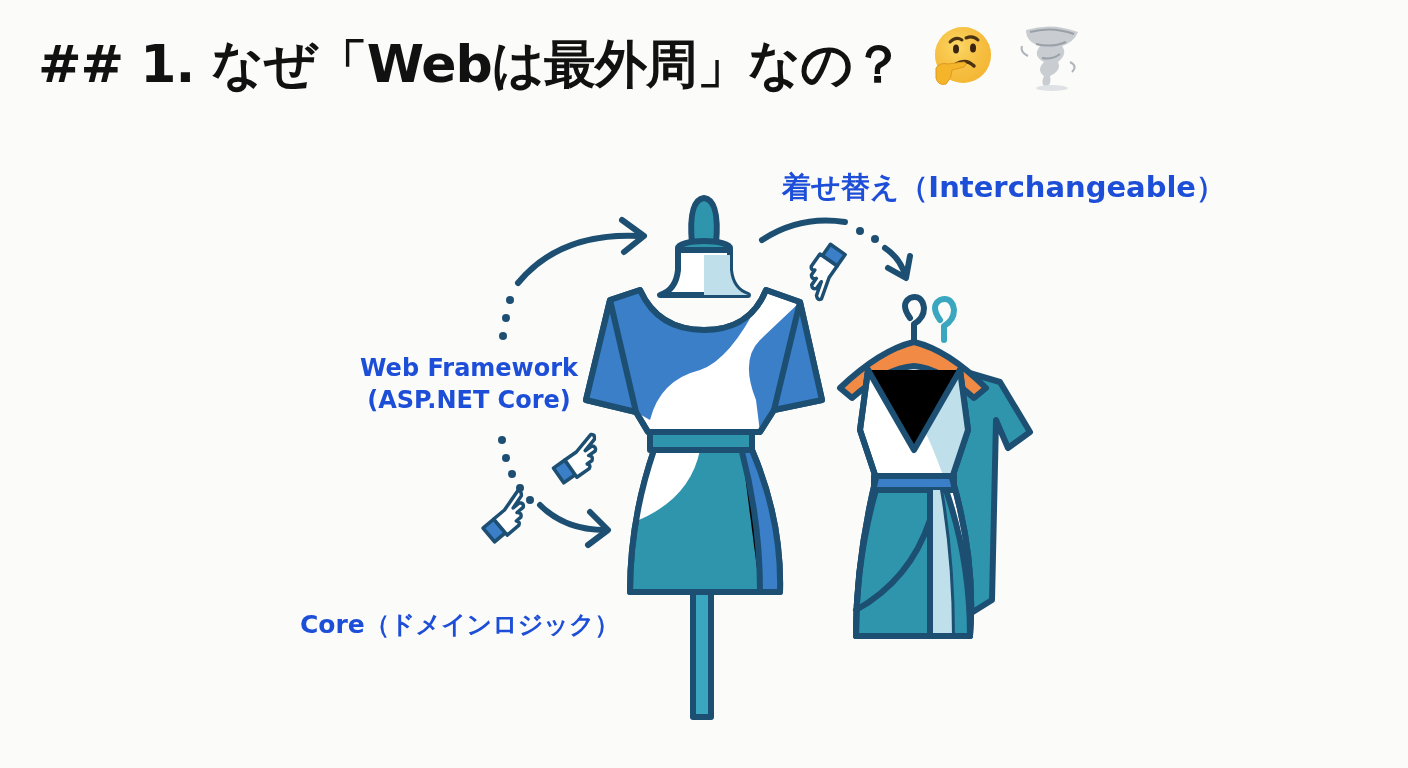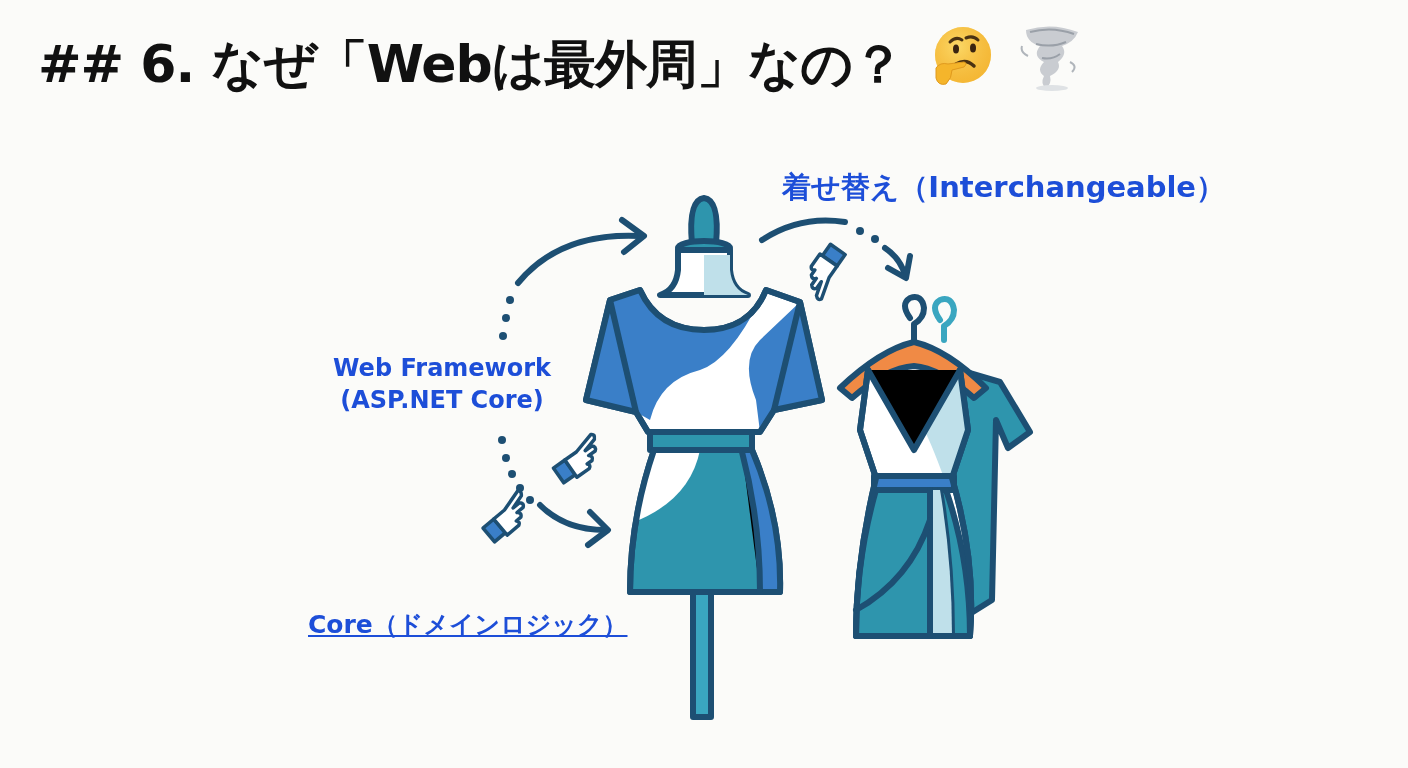--- a/index.html
+++ b/index.html
@@ -3,29 +3,29 @@
 <meta charset="utf-8">
 <style>
   html, body { margin:0; padding:0; }
   body { width:1408px; height:768px; background:#fbfbf9; overflow:hidden; position:relative;
          font-family:"DejaVu Sans","Liberation Sans",sans-serif; color:#111; }
   .title { position:absolute; left:38px; top:22px; font-size:52px; font-weight:bold; letter-spacing:-1px;
            white-space:nowrap; line-height:80px; }
   .title .emoji { display:inline-block; vertical-align:middle; margin-left:6px; }
   .label { position:absolute; font-weight:bold; white-space:nowrap; color:#1d4ed8; }
   .lbl-inter { left:782px; top:168px; font-size:29px; }
-  .lbl-web { left:333px; top:352px; font-size:24px; line-height:32px; text-align:center; }
-  .lbl-core { left:308px; top:608px; font-size:25px;text-decoration:underline; }
+  .lbl-web { left:360px; top:352px; font-size:24px; line-height:32px; text-align:center; }
+  .lbl-core { left:300px; top:608px; font-size:25px; }
   svg.art { position:absolute; left:0; top:0; }
 </style>
 </head>
 <body>
 
 <div class="title">
-  <span>## 6. なぜ「Webは最外周」なの？</span>
+  <span>## 1. なぜ「Webは最外周」なの？</span>
   <span class="emoji">
     <svg width="70" height="70" viewBox="0 0 70 70">
       <circle cx="37" cy="33" r="28" fill="#f7c23a"></circle>
       <circle cx="37" cy="33" r="28" fill="url(#g1)"></circle>
       <path d="M24 20 q6 -6 12 -2" stroke="#4a3212" stroke-width="3" fill="none" stroke-linecap="round"></path>
       <path d="M40 16 q7 -3 12 2" stroke="#4a3212" stroke-width="3" fill="none" stroke-linecap="round"></path>
       <ellipse cx="30" cy="27" rx="3" ry="4.5" fill="#3a2410"></ellipse>
       <ellipse cx="47" cy="26" rx="3" ry="4.5" fill="#3a2410"></ellipse>
       <path d="M30 42 q10 -6 18 2" stroke="#4a3212" stroke-width="3.5" fill="none" stroke-linecap="round"></path>
       <path d="M10 46 q4 -6 12 -4 l16 -2 q4 1 0 5 l-12 3 q0 8 -6 14 q-8 2 -10 -6 z" fill="#f5b52b" stroke="#e09a1e" stroke-width="1"></path>

